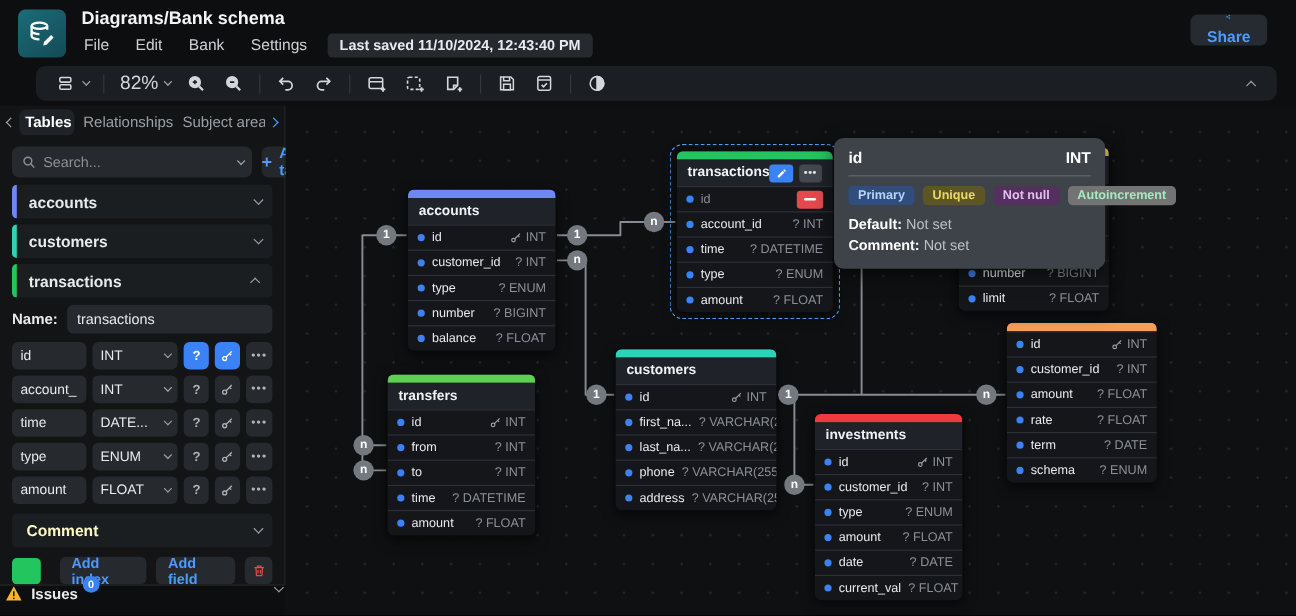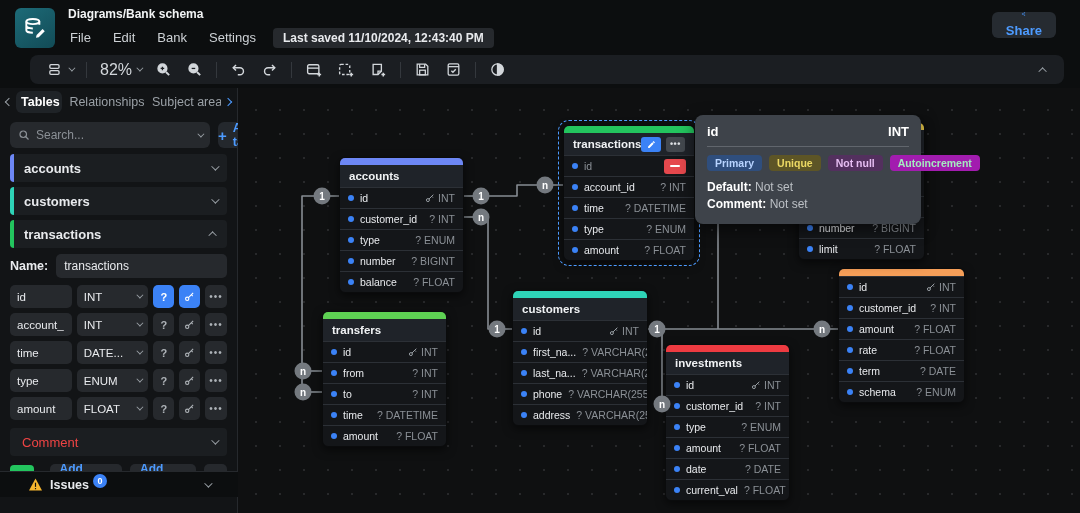--- a/index.html
+++ b/index.html
@@ -6,21 +6,21 @@
   html,body { background:#000; }
   .app {
     position:relative; width:1080px; height:513px; overflow:hidden;
     background:#0c0e0f; font-family:"Liberation Sans", sans-serif; color:#e8eaed;
     -webkit-font-smoothing:antialiased;
   }
   
   .topbar { position:absolute; left:0; top:0; width:1080px; height:54px; }
   .logo { position:absolute; left:15px; top:8px; width:40px; height:40px; border-radius:6px;
           background:linear-gradient(145deg,#1d6b78,#124b56); display:flex; align-items:center; justify-content:center; }
-  .app-title { position:absolute; left:68px; top:7px; font-size:12px; font-weight:700; color:#f2f4f5; }
+  .app-title { position:absolute; left:68px; top:7px; font-size:15px; font-weight:700; color:#f2f4f5; }
   .menus { position:absolute; left:70px; top:30px; display:flex; gap:22px; }
   .menu-item { font-size:13px; color:#cdd1d5; cursor:default; }
   .saved-badge { position:absolute; left:273px; top:28px; height:20px; background:#26292d; border-radius:4px;
                  display:flex; align-items:center; padding:0 10px; font-size:12px; font-weight:700; color:#e8eaed; }
   .share-btn { position:absolute; right:24px; top:12px; height:26px; background:#262b31; border-radius:6px;
                display:flex; align-items:center; gap:7px; padding:0 14px; color:#4d9bff; font-size:13px; font-weight:700; cursor:pointer;flex-direction:column; }
   
   .toolbar { position:absolute; left:30px; right:16px; top:55px; height:29px; background:#1b1e22; border-radius:8px;
              display:flex; align-items:center; padding:0 10px; }
   .tb-btn { display:flex; align-items:center; gap:4px; padding:0 7px; height:24px; border-radius:4px; cursor:pointer; color:#d3d7db; }
@@ -63,30 +63,30 @@
   .f-type { width:72px; height:23px; background:#26292d; border-radius:5px; display:flex; align-items:center; justify-content:space-between;
             padding:0 7px; font-size:11.5px; color:#e8eaed; cursor:pointer; }
   .sq-btn { width:21px; height:23px; background:#26292d; border-radius:5px; display:flex; align-items:center; justify-content:center;
             color:#aeb3b8; font-size:11px; font-weight:700; cursor:pointer; }
   .sq-btn.active { background:#3b82f6; color:#fff; }
   .sq-btn.active svg { stroke:#fff; }
   .dots-btn { width:22px; height:23px; background:#26292d; border-radius:5px; display:flex; align-items:center; justify-content:center;
               color:#aeb3b8; font-size:10px; letter-spacing:1px; cursor:pointer; }
   .comment-row { margin:8px 10px 0 10px; height:28px; background:#1b1e21; border-radius:4px; display:flex; align-items:center;
                  padding:0 10px 0 12px; cursor:pointer; }
-  .comment-row .lbl { font-size:13px; font-weight:400; color:#ef4444; }
+  .comment-row .lbl { font-size:13px; font-weight:700; color:#fef9c3; }
   .comment-row .chev { margin-left:auto; }
   .bottom-row { margin:8px 10px 0 10px; display:flex; align-items:center; gap:8px; }
   .swatch { width:26px; height:22px; border-radius:4px; cursor:pointer; }
   .spacer { flex:1; }
   .pill-btn { height:23px; background:#26292d; border-radius:5px; display:flex; align-items:center; padding:0 10px;
               color:#4d9bff; font-size:12px; font-weight:700; cursor:pointer; }
   .trash-btn { width:25px; height:23px; background:#26292d; border-radius:5px; display:flex; align-items:center; justify-content:center; cursor:pointer; }
-  .issues-bar { position:absolute; left:0; bottom:16px; width:238px; height:26px; background:#0c0e0f; border-top:1px solid #26292d;
-                display:flex; align-items:center; padding:0 28px; gap:7px; }
+  .issues-bar { position:absolute; left:0; bottom:0; width:238px; height:26px; background:#0c0e0f; border-top:1px solid #26292d;
+                display:flex; align-items:flex-start; padding:0 4px; gap:7px; }
   .issues-lbl { font-size:12.5px; font-weight:700; color:#e8eaed; }
   .count-badge { width:14px; height:14px; border-radius:50%; background:#3b82f6; color:#fff; font-size:9px; font-weight:700;
                  display:flex; align-items:center; justify-content:center; margin-top:-8px; margin-left:-3px; }
   .issues-bar .chev { margin-left:auto; }
   
   .canvas { position:absolute; left:238px; top:88px; width:842px; height:425px; background:#0f1011;
             background-image:radial-gradient(#28292b 1.1px, transparent 1.1px); background-size:24px 24px; background-position:6px 10px; overflow:hidden; }
   #conn-svg { position:absolute; left:0; top:0; z-index:1; }
   .db-table { position:absolute; z-index:2; border-radius:6px; overflow:hidden; background:#141619;
               box-shadow:0 3px 10px rgba(0,0,0,.55); border:1px solid #0a0b0c; }
@@ -506,21 +506,21 @@
           <span class="dot"></span>
           <span class="fname">phone</span>
           <span class="ftype">? VARCHAR(255)</span>
         </div>
         <div class="t-row">
           <span class="dot"></span>
           <span class="fname">address</span>
           <span class="ftype">? VARCHAR(255)</span>
         </div>
       </div>
-      <div class="db-table" style="left: 427px; top: 256px; width: 125px;">
+      <div class="db-table" style="left: 440px; top: 256px; width: 125px;">
         <div class="strip" style="background: rgb(238, 59, 65);"></div>
         <div class="t-title">
           <span>investments</span>
         </div>
         <div class="t-row">
           <span class="dot"></span>
           <span class="fname">id</span>
           <span class="ftype">
             <svg width="10" height="10" viewBox="0 0 24 24" fill="none" stroke="#9aa0a6" stroke-width="2.4" style="display:block">
               <circle cx="7" cy="17" r="3.6"></circle>
@@ -669,21 +669,21 @@
       <div class="tooltip">
       <div class="tt-head">
         <span>id</span>
         <span>INT</span>
       </div>
       <div class="tt-divider"></div>
       <div class="badges" id="tt-badges">
           <span class="badge" style="background: rgb(47, 78, 125); color: rgb(183, 211, 255);">Primary</span>
           <span class="badge" style="background: rgb(93, 85, 38); color: rgb(236, 217, 100);">Unique</span>
           <span class="badge" style="background: rgb(83, 48, 94); color: rgb(230, 189, 242);">Not null</span>
-          <span class="badge" style="background: #a21caf; color: rgb(165, 234, 191);">Autoincrement</span>
+          <span class="badge" style="background: #737373; color: rgb(165, 234, 191);">Autoincrement</span>
         </div>
       <div class="tt-line">
         <b>Default:</b>
         <span>Not set</span>
       </div>
       <div class="tt-line">
         <b>Comment:</b>
         <span>Not set</span>
       </div>
     </div>

